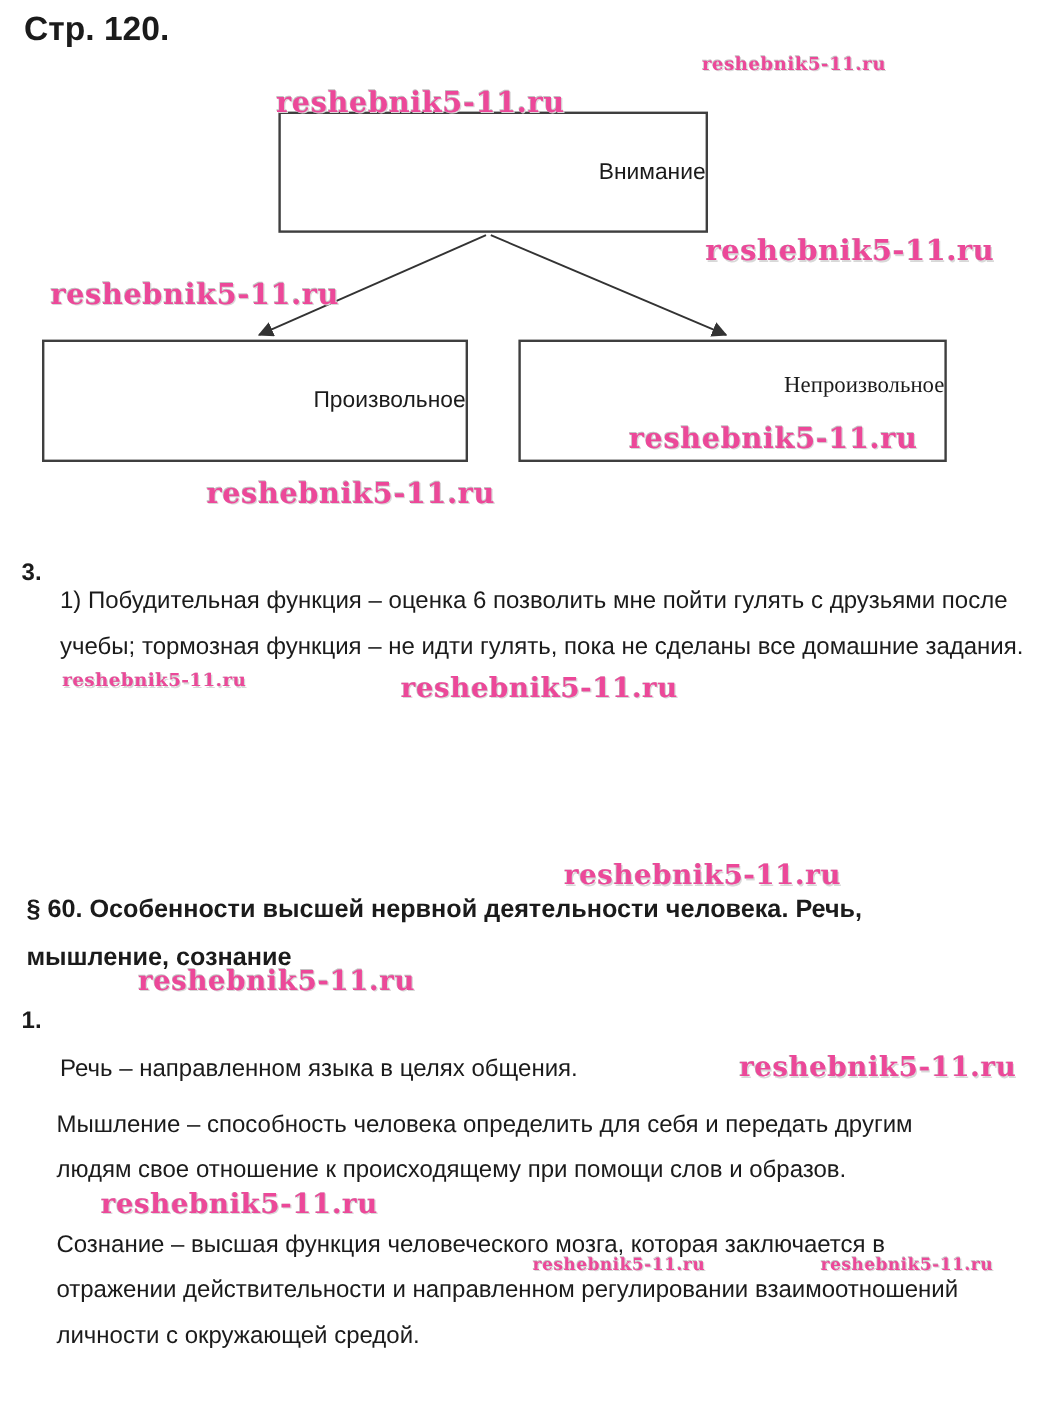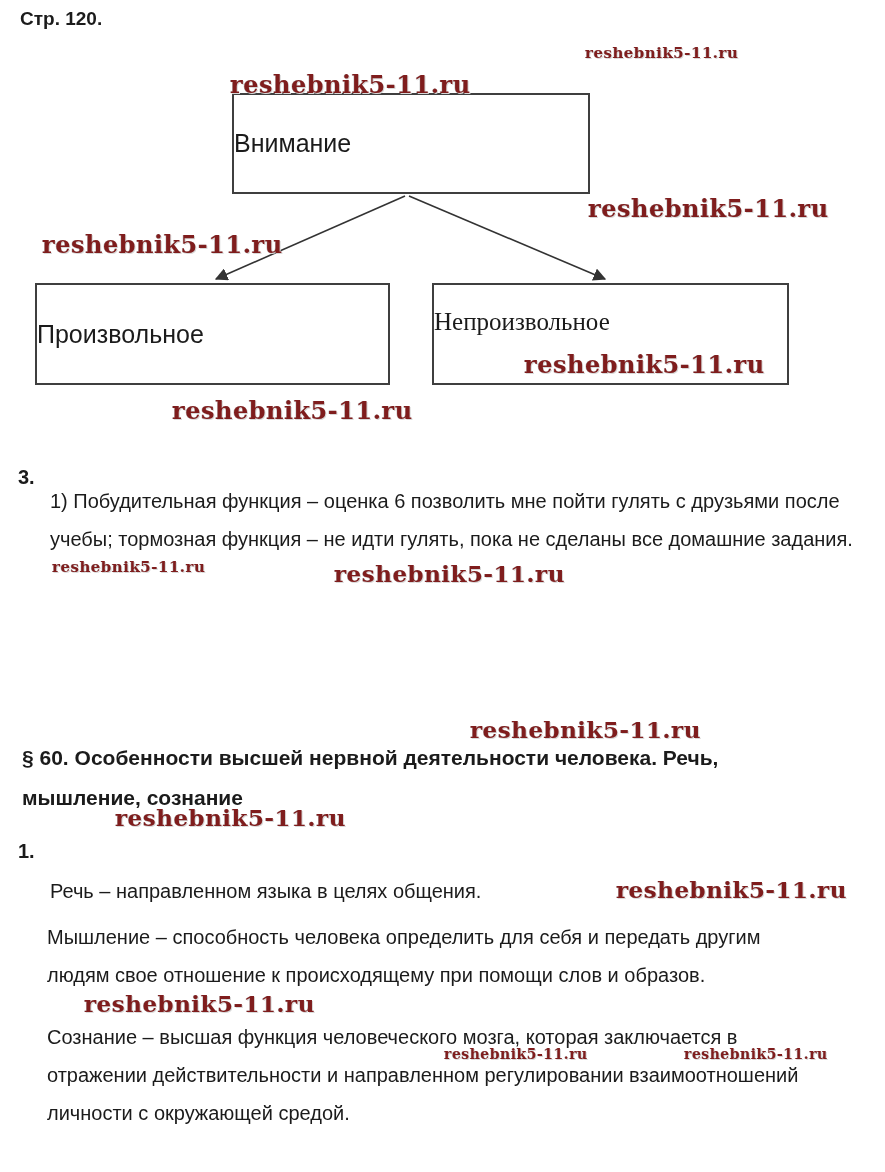--- a/index.html
+++ b/index.html
@@ -9,31 +9,31 @@
     height: 1172px;
     background: #ffffff;
     font-family: "Liberation Sans", sans-serif;
     color: #1b1b1b;
     overflow: hidden;
   }
   .page-title {
     position: absolute;
     left: 20px;
     top: 8px;
-    font-size: 19px;
+    font-size: 28px;
     font-weight: bold;
   }
   
   .box {
     position: absolute;
     border: 2px solid #3f3f3f;
     display: flex;
     align-items: center;
-    justify-content: flex-start;
-    font-size: 25px;
+    justify-content: flex-end;
+    font-size: 19px;
     box-sizing: border-box;
     background: transparent;
   }
   .box-root  { left: 232px; top: 93px;  width: 358px; height: 101px; }
   .box-left  { left: 35px;  top: 283px; width: 355px; height: 102px; }
   .box-right { left: 432px; top: 283px; width: 357px; height: 102px; font-family: Liberation Serif, serif; }
   .box-right .box-label { position: relative; top: -12px; }
   .arrows { position: absolute; left: 0; top: 0; pointer-events: none; }
   
   .num { position: absolute; left: 18px; font-size: 20px; font-weight: bold; }
@@ -54,21 +54,21 @@
     font-weight: bold;
     line-height: 40px;
     margin: 4px;
   }
   
   .wm {
     position: absolute;
     font-family: "DejaVu Serif", serif;
     font-weight: bold;
     font-size: 23px;
-    color: #7f1d1d;
+    color: #ec4899;
     letter-spacing: 0.5px;
     white-space: nowrap;
     z-index: 5;
     text-shadow: 1px 1px 0 #d8d8d8, -0.5px -0.5px 0 #c2c2c2;
     pointer-events: none;
   }
 </style>
 </head>
 <body>
 

